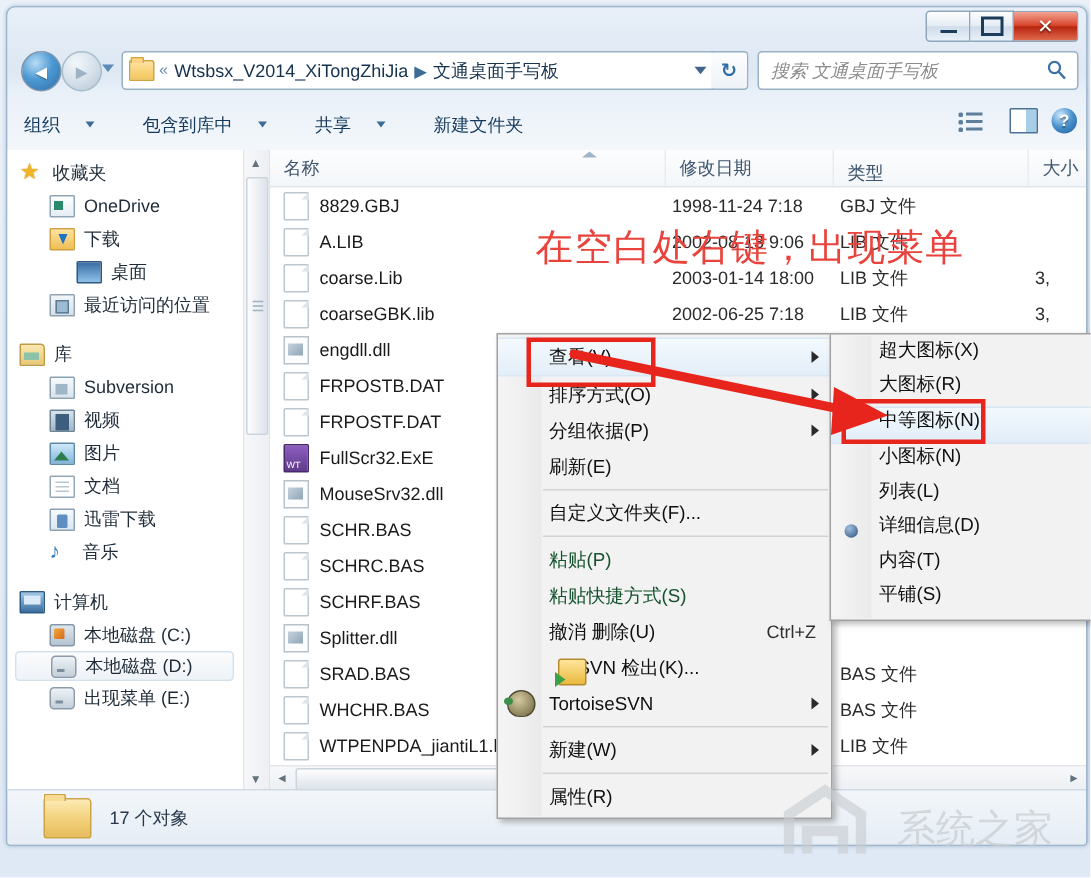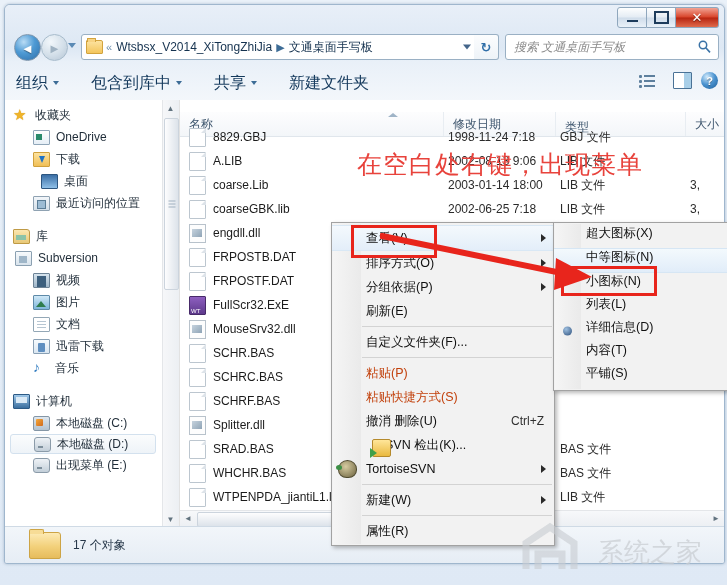--- a/index.html
+++ b/index.html
@@ -94,22 +94,22 @@
     position:absolute;left:500px;top:3px;width:212px;height:24px;
     background:#fff;border:1px solid #9ab0c4;border-radius:3px;
     display:flex;align-items:center;
   }
   .searchbox .ph{margin-left:8px;color:#8b8b8b;font-style:italic;font-size:12px;}
   .searchicon{position:absolute;right:7px;top:5px;width:13px;height:13px;}
 
   
   .cmdbar{position:absolute;left:0;top:62px;width:719px;height:32px;
     display:flex;align-items:center;}
-  .cmd{display:flex;align-items:center;color:#14395c;font-size:16px;
-    padding:4px 7px;border-radius:3px;margin-left:4px;white-space:nowrap;}
+  .cmd{display:flex;align-items:center;color:#14395c;font-size:12px;
+    padding:4px 7px;border-radius:3px;margin-left:4px;white-space:nowrap;gap:12px;}
   .cmd .caret{margin-left:5px;width:0;height:0;
     border-left:3.5px solid transparent;border-right:3.5px solid transparent;
     border-top:4px solid #3c6c96;}
   .cmd-right{position:absolute;right:6px;top:5px;display:flex;align-items:center;gap:9px;}
   .viewic{width:16px;height:14px;position:relative;}
   .viewic i{position:absolute;background:#5d7f9d;display:block;}
   .paneic{width:17px;height:15px;border:1.5px solid #4a7296;border-radius:1px;
     background:linear-gradient(90deg,#fff 0 58%,#a9cfe8 58% 100%);}
   .helpic{width:17px;height:17px;border-radius:50%;
     background:radial-gradient(circle at 35% 28%,#cfe9fb 0%,#4a92cf 48%,#1e5d96 100%);
@@ -171,21 +171,21 @@
     background:linear-gradient(135deg,#f4a93c,#d06a1e);border-radius:1px;}
   .ic-drive{background:linear-gradient(180deg,#eef2f6,#c3cfd9);border:1px solid #8b9ba9;border-radius:3px;}
   .ic-drive:after{content:"";position:absolute;left:3px;bottom:3px;width:5px;height:2px;background:#7d8f9c;}
   .ic-svn{background:linear-gradient(180deg,#f7fafc,#d8e3ec);border:1px solid #8ba0b1;}
   .ic-svn:after{content:"";position:absolute;left:3px;top:4px;width:8px;height:7px;background:#9fb6c8;}
   .ic-xunlei{background:linear-gradient(180deg,#f6fafd,#d9e6f1);border:1px solid #89a0b4;}
   .ic-xunlei:after{content:"";position:absolute;left:4px;top:3px;width:7px;height:9px;background:#5f8fc0;border-radius:1px;}
 
   
   .filelist{position:absolute;left:175px;top:0;width:544px;height:427px;background:#fff;overflow:hidden;}
-  .colhdr{position:absolute;left:0;top:12px;width:544px;height:24px;
+  .colhdr{position:absolute;left:0;top:0;width:544px;height:24px;
     background:linear-gradient(180deg,#fdfdfe 0%,#f3f6f9 100%);
     border-bottom:1px solid #e0e6ec;}
   .col{position:absolute;top:0;height:24px;display:flex;align-items:center;
     font-size:12px;color:#3d556d;border-right:1px solid #e8edf2;box-sizing:border-box;padding-left:9px;}
   .col.c-name{left:0;width:264px;}
   .col.c-date{left:264px;width:112px;}
   .col.c-type{left:376px;width:130px;align-items:flex-end;}
   .col.c-size{left:506px;width:38px;border-right:none;}
   .sortmark{position:absolute;left:208px;top:1px;width:0;height:0;
     border-left:5px solid transparent;border-right:5px solid transparent;border-bottom:4px solid #9fb4c7;}
@@ -242,21 +242,21 @@
   .ctxmenu{
     position:absolute;left:331px;top:222px;width:222px;
     background:#f2f2f2;border:1px solid #a2a2a2;
     box-shadow:2px 2px 4px rgba(0,0,0,.28);
     padding:2px 0;
   }
   .ctx-gutter{position:absolute;left:1px;top:1px;bottom:1px;width:28px;
     background:linear-gradient(90deg,#f5f5f5,#eaeaea);}
   .ctx-item{position:relative;height:24px;display:flex;align-items:center;
     font-size:12.5px;color:#101010;padding-left:34px;white-space:nowrap;}
-  .ctx-item.disabled{color:#c2410c;}
+  .ctx-item.disabled{color:#14532d;}
   .ctx-item.hl{background:linear-gradient(180deg,#f4f9fd,#e3eef9);
     border-top:1px solid #d9e8f5;border-bottom:1px solid #d9e8f5;}
   .ctx-sub{position:absolute;right:8px;top:50%;transform:translateY(-50%);
     width:0;height:0;border-top:4px solid transparent;border-bottom:4px solid transparent;
     border-left:5px solid #2a2a2a;}
   .ctx-accel{position:absolute;right:10px;top:50%;transform:translateY(-50%);
     font-size:12px;color:#303030;}
   .ctx-sep{height:1px;background:#d3d3d3;margin:3px 2px 3px 30px;}
   .ctx-ico{position:absolute;left:6px;top:50%;transform:translateY(-50%);width:17px;height:16px;}
   .ic-svnco{background:linear-gradient(180deg,#ffe69a,#e9b93f);border:1px solid #b58a2c;border-radius:2px;position:relative;}
@@ -387,36 +387,36 @@
             <span>收藏夹</span>
           </div>
           <div class="sb-item" style="padding-left:28px">
             <span class="sb-ico ic-sq ic-onedrive"></span>
             <span>OneDrive</span>
           </div>
           <div class="sb-item" style="padding-left:28px">
             <span class="sb-ico ic-sq ic-dl"></span>
             <span>下载</span>
           </div>
-          <div class="sb-item" style="padding-left:36px">
+          <div class="sb-item" style="padding-left:46px">
             <span class="sb-ico ic-sq ic-desk"></span>
             <span>桌面</span>
           </div>
           <div class="sb-item" style="padding-left:28px">
             <span class="sb-ico ic-sq ic-recent"></span>
             <span>最近访问的位置</span>
           </div>
 
           <div class="sb-gap"></div>
 
           <div class="sb-item head">
             <span class="sb-ico ic-sq ic-lib"></span>
             <span>库</span>
           </div>
-          <div class="sb-item" style="padding-left:10px">
+          <div class="sb-item" style="padding-left:28px">
             <span class="sb-ico ic-sq ic-svn"></span>
             <span>Subversion</span>
           </div>
           <div class="sb-item" style="padding-left:28px">
             <span class="sb-ico ic-sq ic-video"></span>
             <span>视频</span>
           </div>
           <div class="sb-item" style="padding-left:28px">
             <span class="sb-ico ic-sq ic-pic"></span>
             <span>图片</span>
@@ -709,20 +709,23 @@
         </div>
       </div>
   </div>
 
   <div class="submenu">
     <div class="sub-gutter"></div>
     <div id="sub-items">
         <div class="sub-item">
           <span>超大图标(X)</span>
         </div>
+        <div class="sub-item">
+          <span>大图标(R)</span>
+        </div>
         <div class="sub-item hl">
           <span>中等图标(N)</span>
         </div>
         <div class="sub-item">
           <span>小图标(N)</span>
         </div>
         <div class="sub-item">
           <span>列表(L)</span>
         </div>
         <div class="sub-item">

